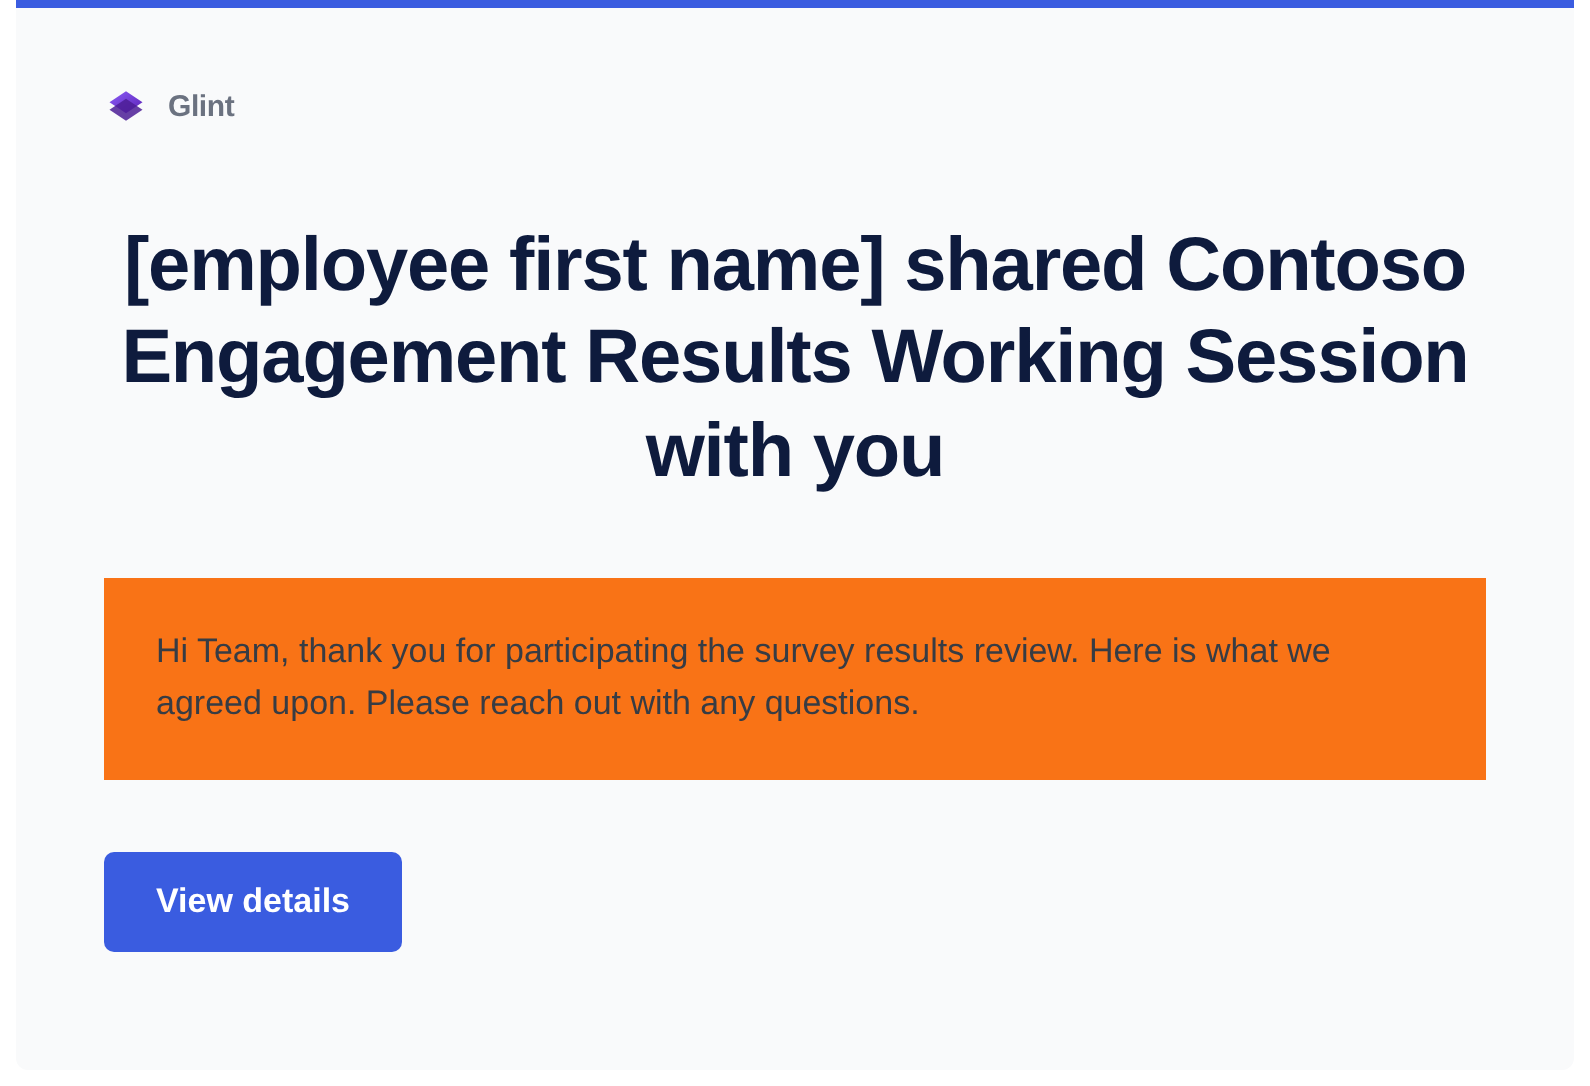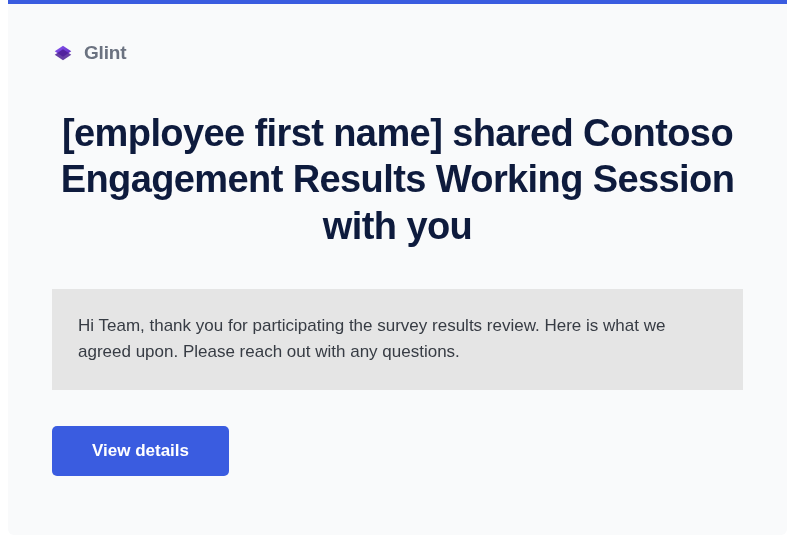--- a/index.html
+++ b/index.html
@@ -37,49 +37,49 @@
       width: 22px;
       height: 22px;
       position: relative;
     }
     .brand-icon svg {
       width: 100%;
       height: 100%;
       display: block;
     }
     .brand-name {
-      font-size: 19px;
+      font-size: 15px;
       font-weight: 700;
       color: #6b7280;
       letter-spacing: -0.2px;
     }
     .headline {
       font-size: 38px;
       line-height: 1.22;
       font-weight: 800;
       color: #0e1b3d;
       letter-spacing: -0.6px;
       margin-bottom: 40px;
       text-align: center;
     }
     .message-box {
-      background: #e5e5e5;
+      background: #f97316;
       padding: 24px 26px;
       font-size: 17px;
       line-height: 1.55;
       color: #373c44;
       margin-bottom: 36px;
     }
     .cta-button {
       display: inline-block;
       background: #3a5ce0;
       color: #ffffff;
       font-size: 17px;
       font-weight: 700;
-      padding: 15px 40px;
+      padding: 15px 26px;
       border: none;
       border-radius: 5px;
       cursor: pointer;
       font-family: inherit;
     }
   </style>
 </head>
 <body>
 
 <div class="email-container">

